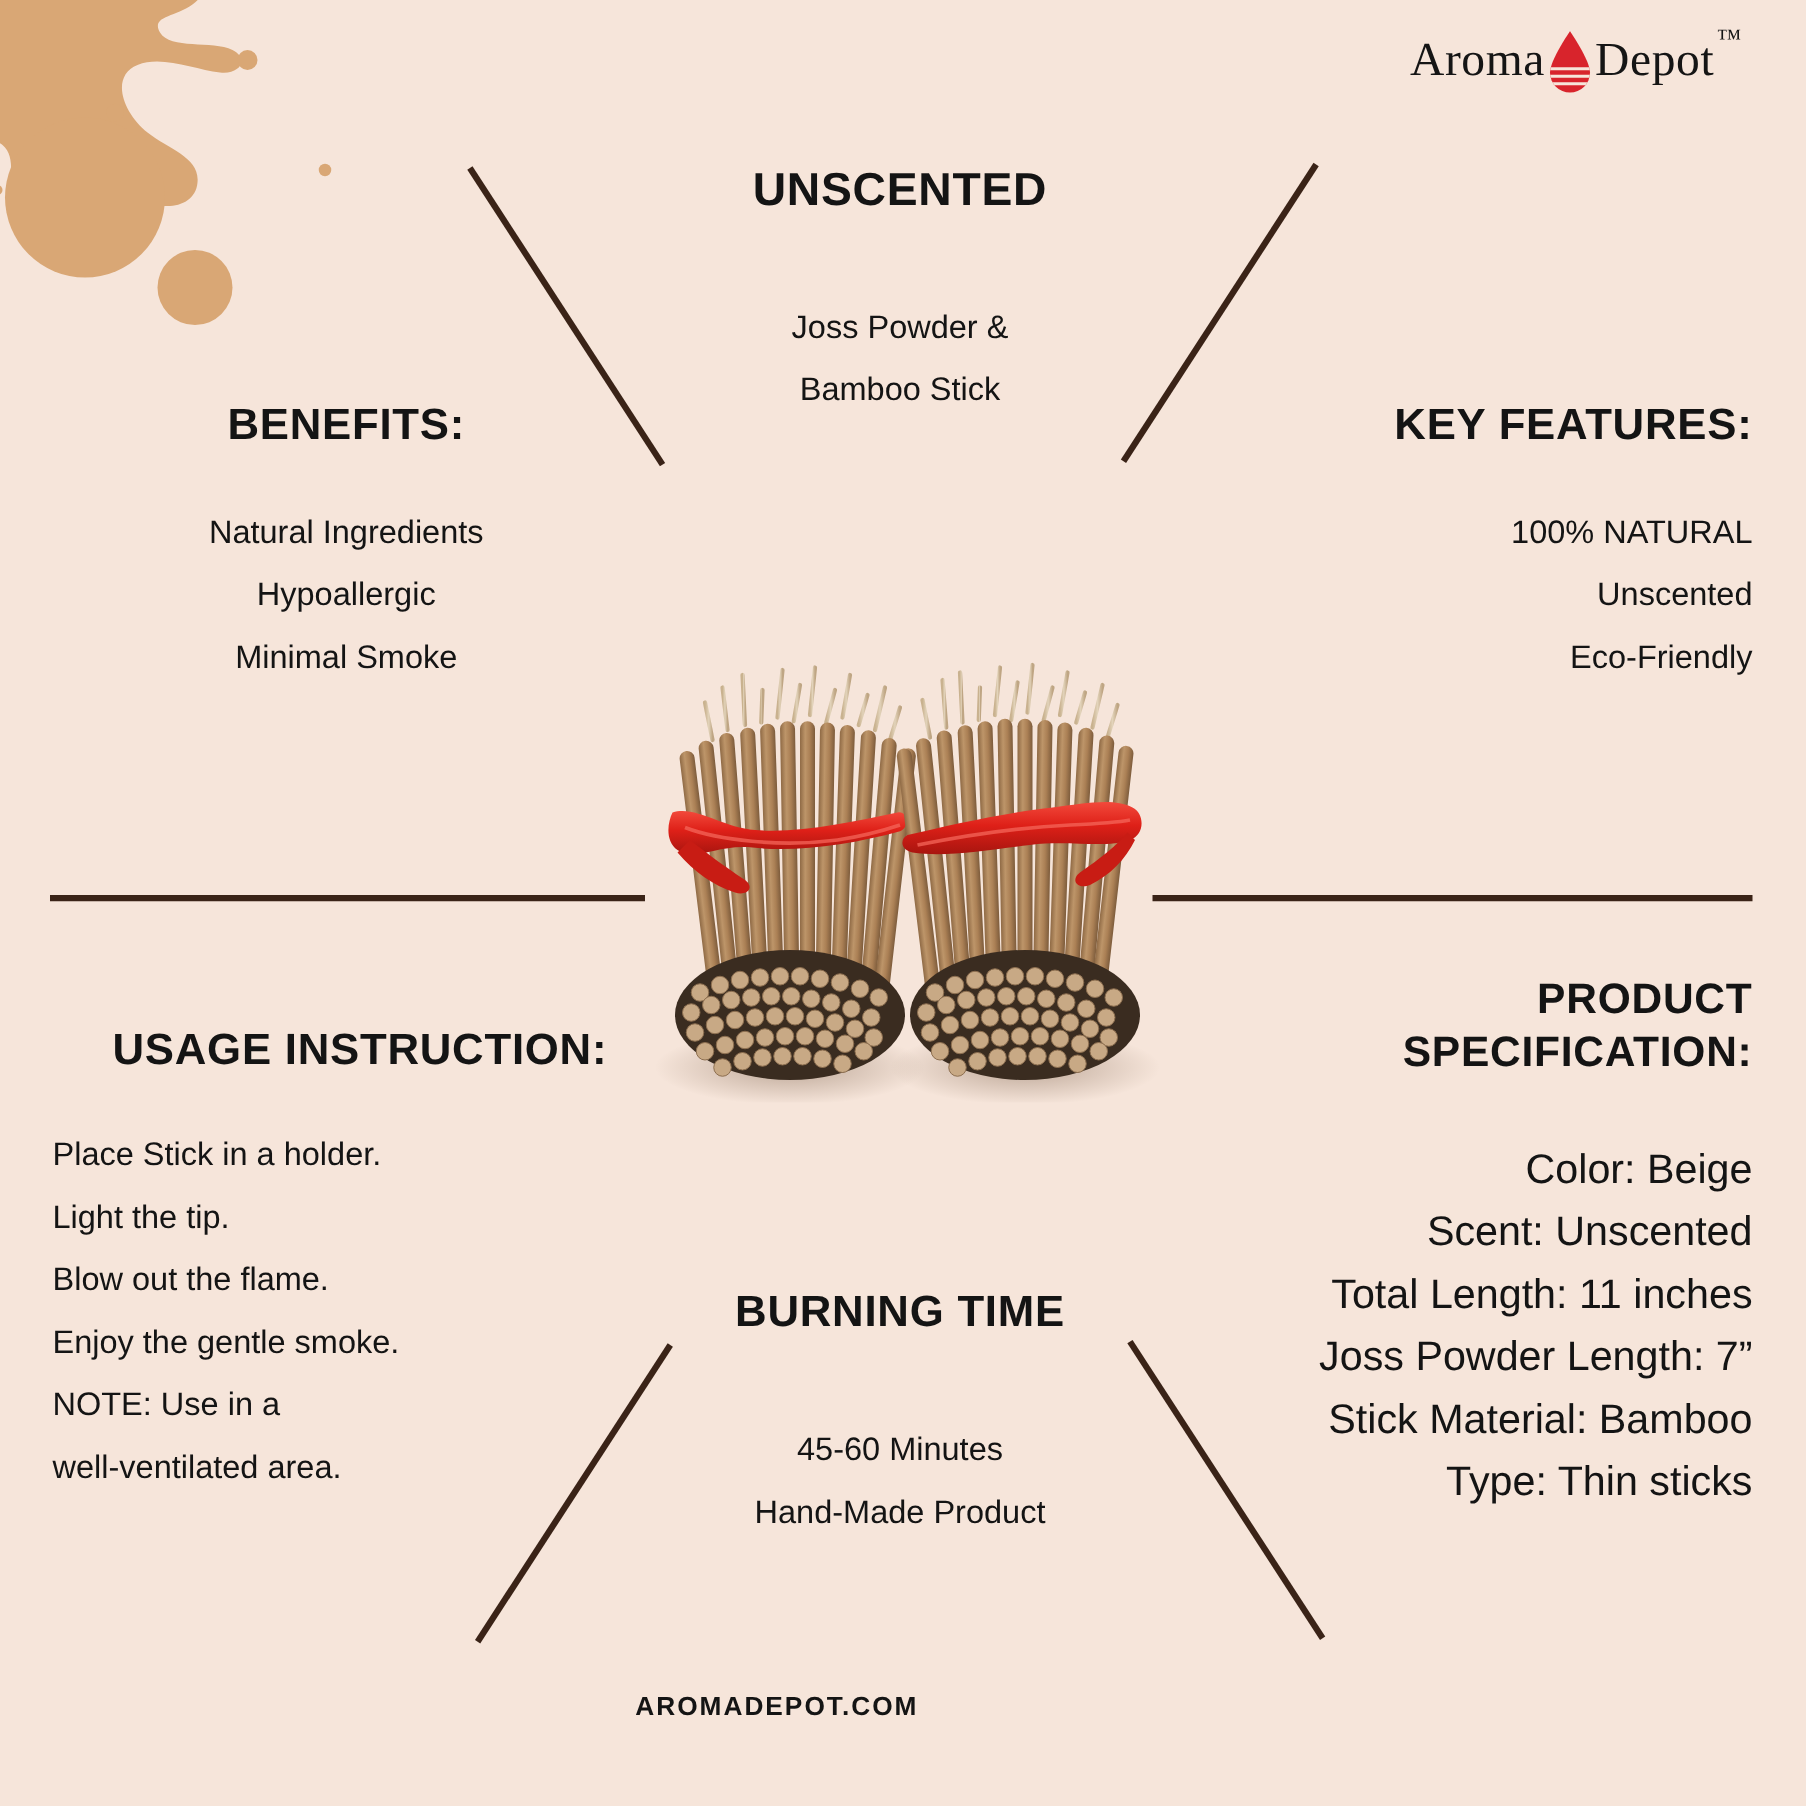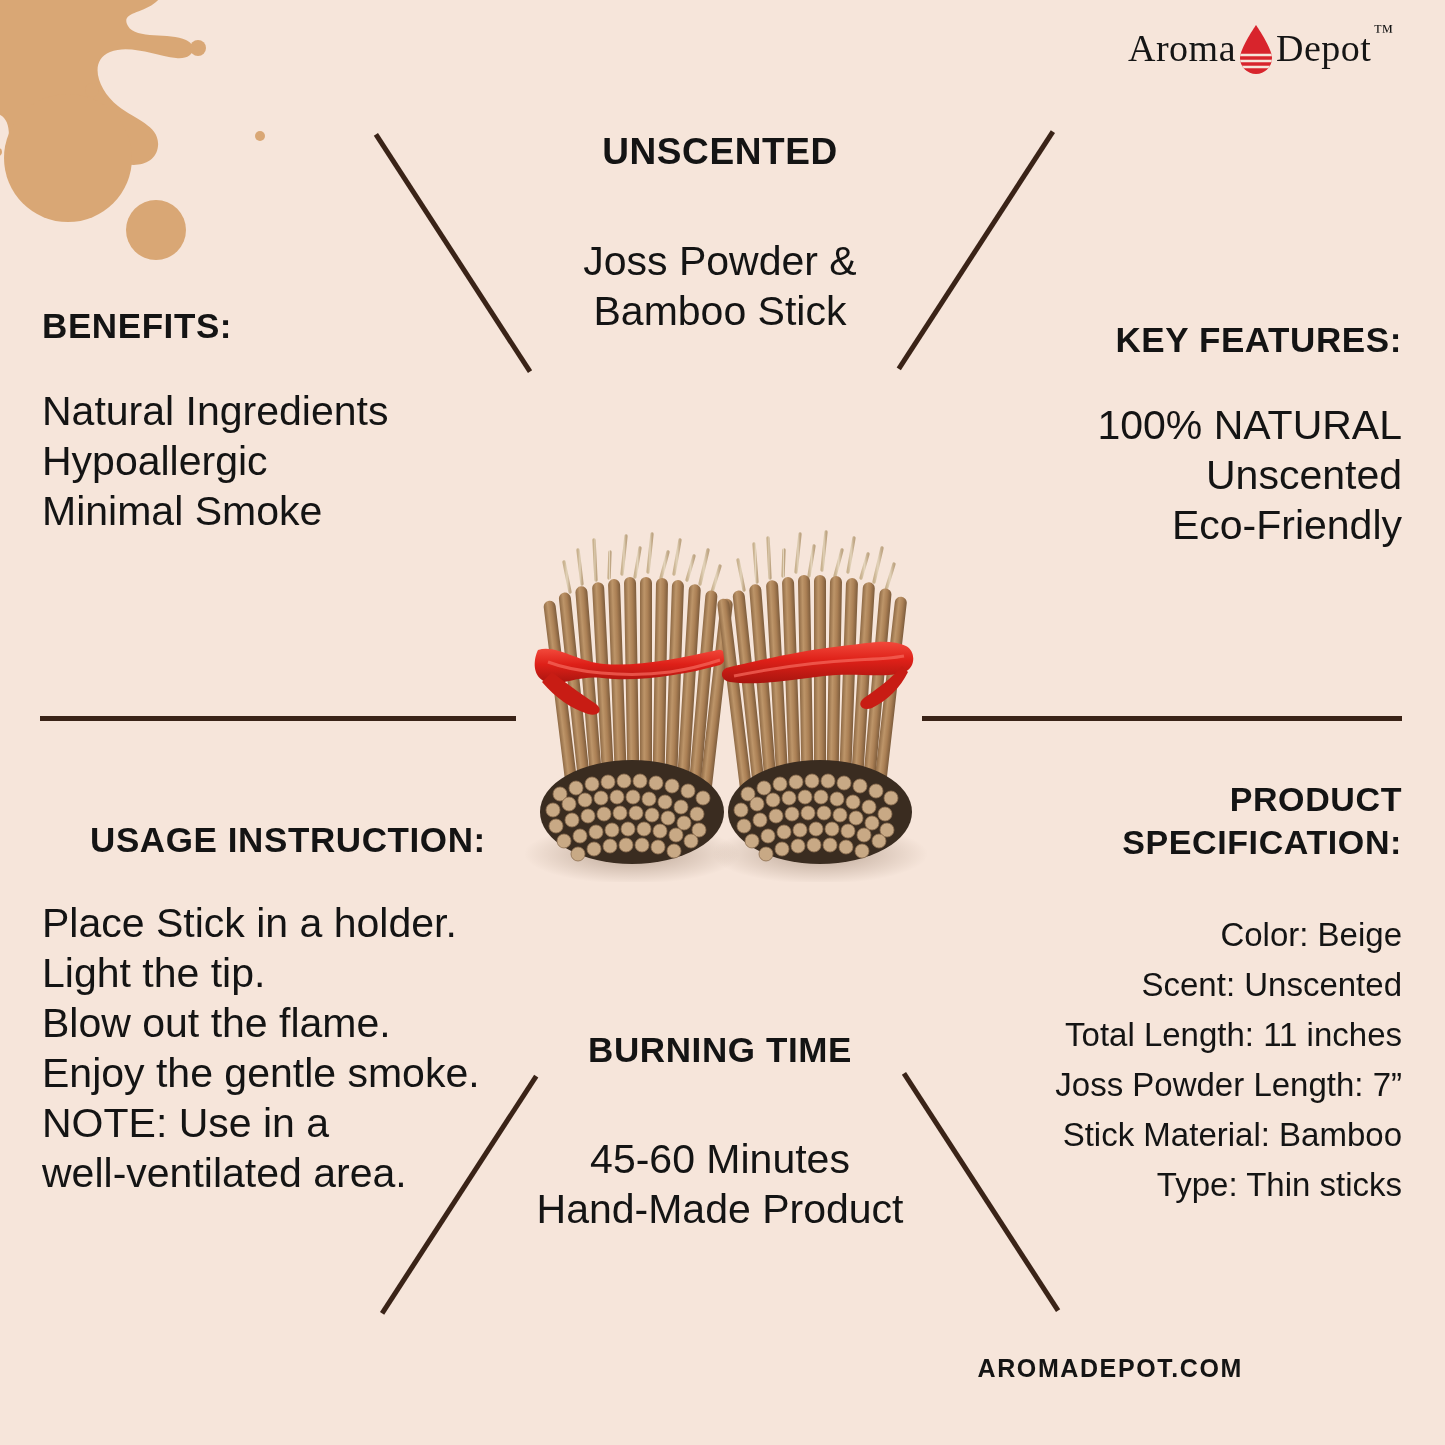--- a/index.html
+++ b/index.html
@@ -68,55 +68,55 @@
 
   
   .heading {
     font-weight: bold;
     font-size: 35px;
     line-height: 44px;
     letter-spacing: 0.6px;
     margin: 0;
   }
   .body-line {
-    font-size: 41px;
+    font-size: 26px;
     line-height: 50px;
     margin: 0;
     font-weight: 400;
   }
   .body-line b { font-weight: normal; }
 
   .block { position: absolute; }
 
   #top-center   { left: 470px; top: 130px;  width: 500px; text-align: center; }
   #top-center .heading { font-size: 37px; margin-bottom: 62px; }
 
-  #benefits     { left: 42px;  top: 304px;  width: 470px; text-align: left; }
+  #benefits     { left: 42px;  top: 318px;  width: 470px; text-align: center; }
   #benefits .heading { margin-bottom: 38px; }
 
   #key-features { left: 930px; top: 318px;  width: 472px; text-align: right; }
   #key-features .heading { margin-bottom: 38px; text-align: right; }
 
   #usage        { left: 42px;  top: 818px;  width: 500px; text-align: left; }
   #usage .heading { margin-bottom: 36px; margin-left: 48px; }
 
   #product-spec { left: 910px; top: 778px;  width: 492px; text-align: right; }
   #product-spec .heading { font-size: 34px; line-height: 43px; margin-bottom: 46px; }
   #product-spec .body-line { font-size: 33px; line-height: 50px; }
 
   #burning      { left: 470px; top: 1028px; width: 500px; text-align: center; }
   #burning .heading { margin-bottom: 62px; }
 
   #footer-url {
     position: absolute;
     left: 0; top: 1354px;
     width: 1243px;
-    text-align: right;
+    text-align: center;
     font-weight: bold;
-    font-size: 25px;
+    font-size: 21px;
     letter-spacing: 1.6px;
   }
 
   
   #product-photo {
     position: absolute;
     left: 512px;
     top: 522px;
     width: 428px;
     height: 360px;

